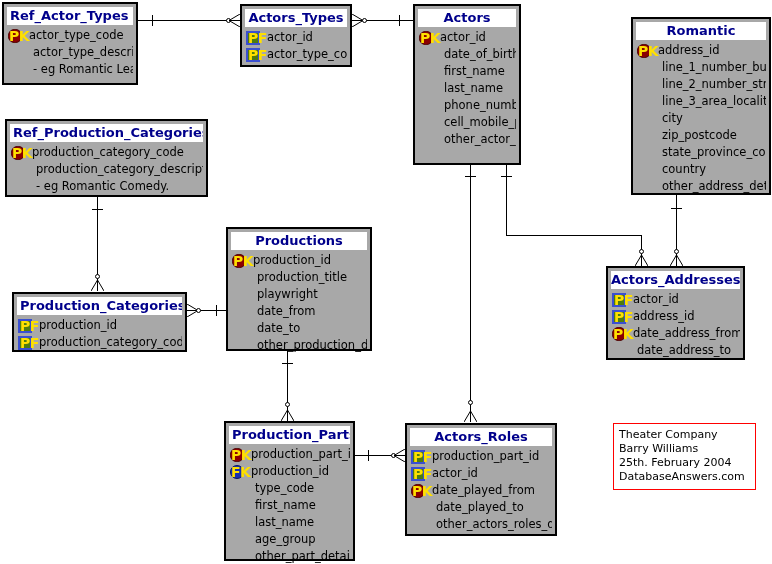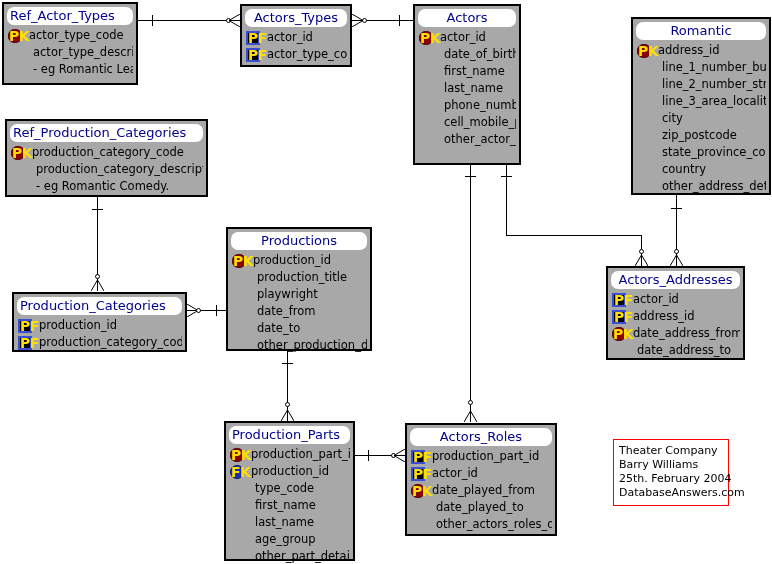--- a/index.html
+++ b/index.html
@@ -19,28 +19,27 @@
   .entity{
     position:absolute;
     background:#a8a8a8;
     border:2px solid #000000;
     box-sizing:border-box;
     padding:3px;
   }
   .entity-title{
     background:#ffffff;
     color:#00008b;
-    font-weight:normal;
+    font-weight:bold;
     font-size:13px;
     text-align:center;
     line-height:17px;
     height:18px;
     white-space:nowrap;
     overflow:hidden;
-    border-radius:7px;
   }
   .entity-title.left{ text-align:left; padding-left:3px;}
   .attrs{
     padding-top:2px;
   }
   .attr{
     position:relative;
     height:17px;
     line-height:17px;
     font-size:11.5px;
@@ -72,21 +71,21 @@
     border:1px solid #4d0000;
     width:14px;height:14px;line-height:12px;
   }
   .badge.fk{
     background:#1a2fb0;
     border-radius:50%;
     border:1px solid #0a1560;
     width:14px;height:14px;line-height:12px;
   }
   .badge.pf{
-    background:#000000;
+    background:#4d7c0f;
     border:2px solid #3a4fd0;
     width:14px;height:14px;line-height:10px;
   }
 
   
   .ln{ position:absolute; background:#000000; }
   .ln.h{ height:1px; }
   .ln.v{ width:1px; }
   
   .tick{ position:absolute; background:#000; }
@@ -342,20 +341,20 @@
         <div class="attrs">
           <div class="attr"><span class="badge pf">PF</span><span>production_part_id</span></div>
           <div class="attr"><span class="badge pf">PF</span><span>actor_id</span></div>
           <div class="attr"><span class="badge pk">PK</span><span>date_played_from</span></div>
           <div class="attr plain"><span>date_played_to</span></div>
           <div class="attr plain"><span>other_actors_roles_details</span></div>
         </div>
       </div>
     </div>
 
-  <div class="note" id="note-box" style="left: 613px; top: 423px; width: 116px; height: 67px; margin-top: 16px;">
+  <div class="note" id="note-box" style="left: 613px; top: 423px; width: 143px; height: 67px;">
       <div>Theater Company</div>
       <div>Barry Williams</div>
       <div>25th. February 2004</div>
       <div>DatabaseAnswers.com</div>
     </div>
 
 </div>
 
 </body></html>

